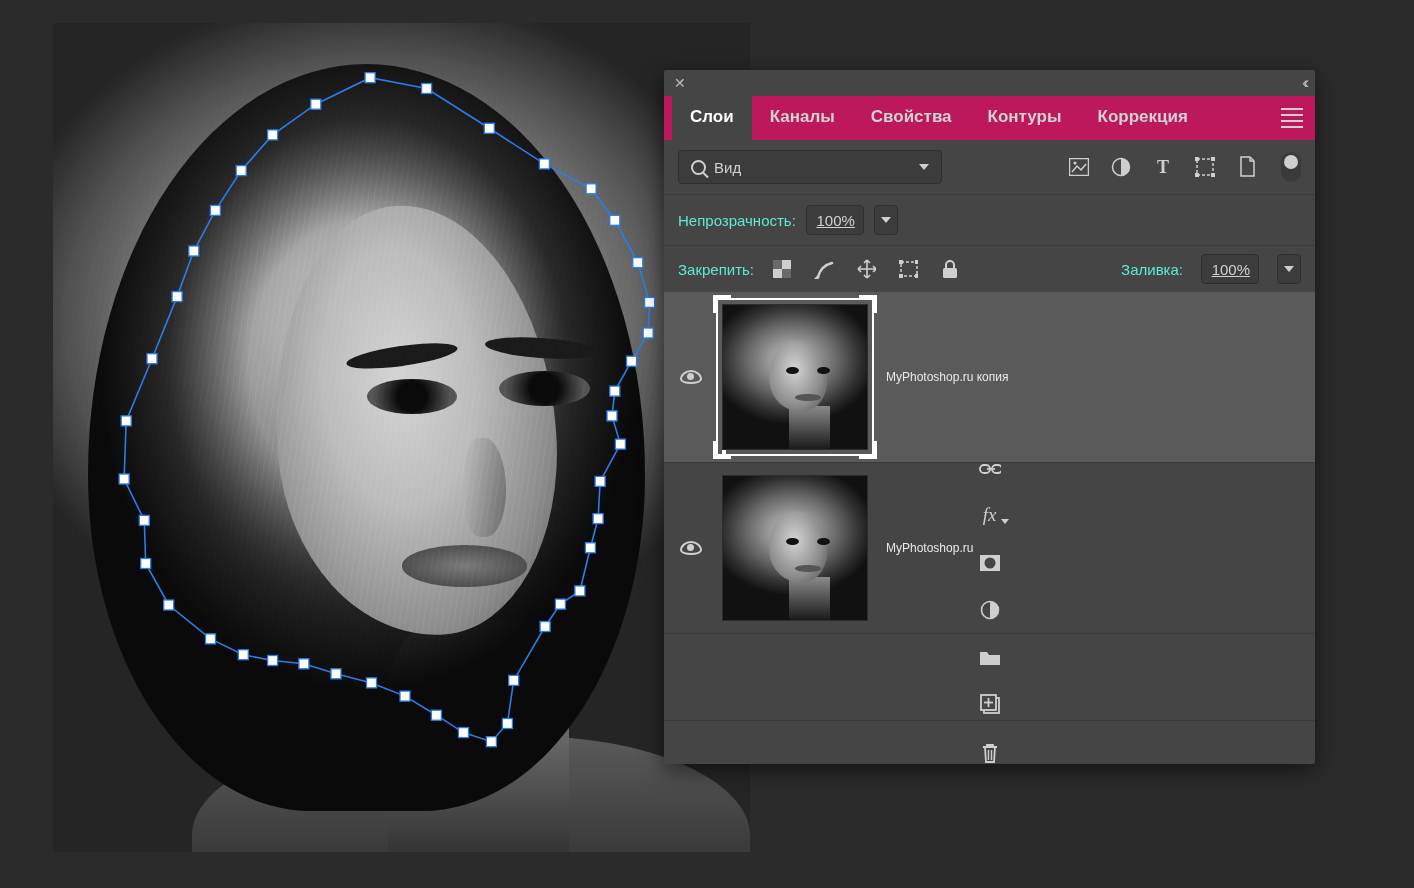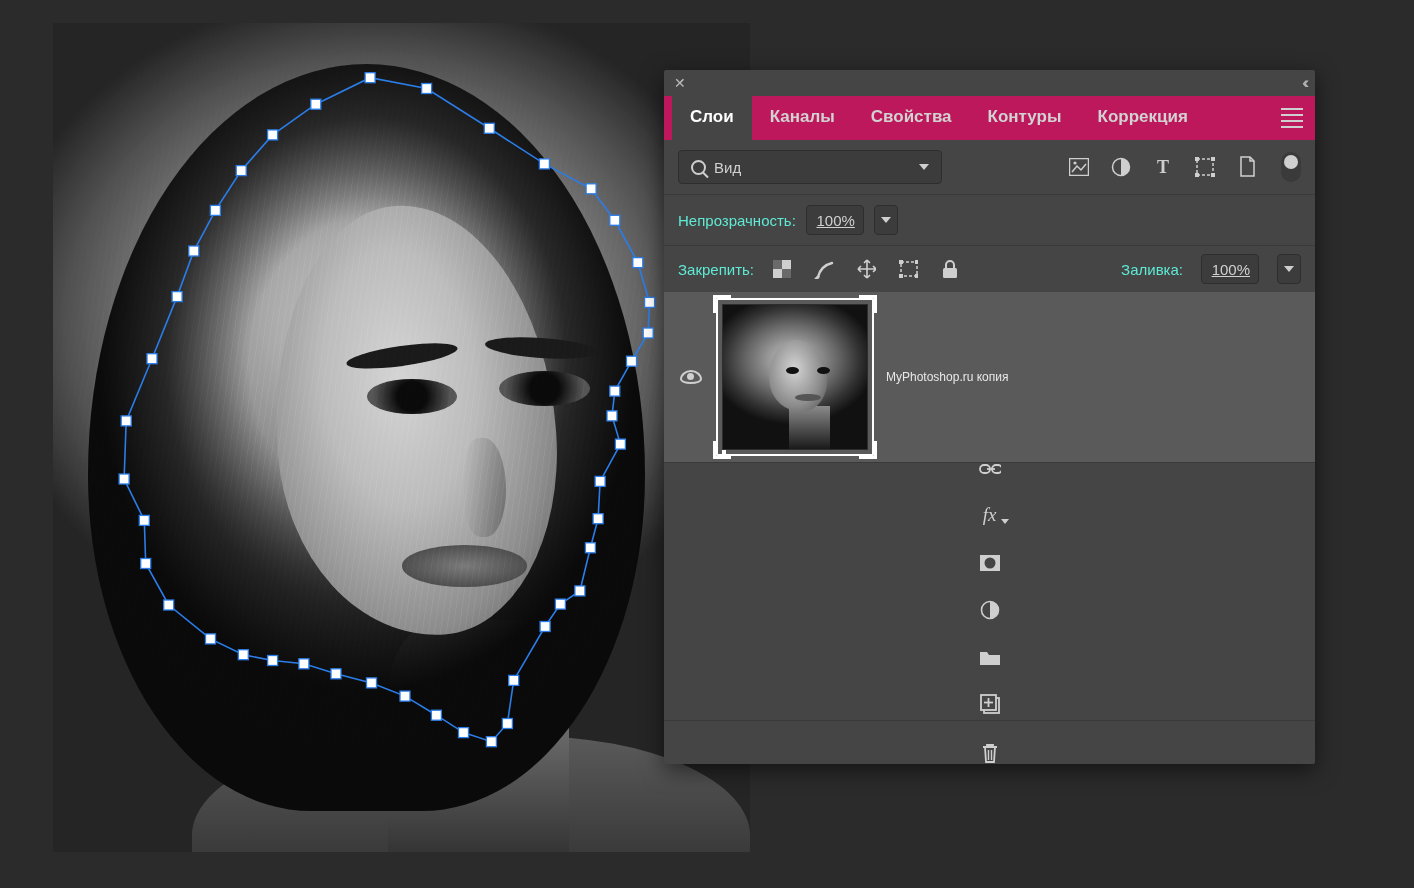--- a/index.html
+++ b/index.html
@@ -370,20 +370,35 @@
           <div class="thumb">
             <div class="tphoto"></div>
             <div class="tneck"></div>
             <div class="tface"></div>
             <div class="teyes"></div>
             <div class="tlips"></div>
           </div>
         </div>
         <span class="layer-name">MyPhotoshop.ru копия</span>
       </div>
+      <div class="layer">
+        <div class="vis">
+          <span class="eye-ico"></span>
+        </div>
+        <div class="thumb-wrap">
+          <div class="thumb">
+            <div class="tphoto"></div>
+            <div class="tneck"></div>
+            <div class="tface"></div>
+            <div class="teyes"></div>
+            <div class="tlips"></div>
+          </div>
+        </div>
+        <span class="layer-name">MyPhotoshop.ru</span>
+      </div>
     </div>
 
   <div class="panel-footer">
     <span class="fico">
       <svg width="24" height="14">
           <rect x="1" y="3" width="10" height="8" rx="4" fill="none" stroke="#cfcfcf" stroke-width="1.8"></rect>
           <rect x="13" y="3" width="10" height="8" rx="4" fill="none" stroke="#cfcfcf" stroke-width="1.8"></rect>
           <line x1="8" y1="7" x2="16" y2="7" stroke="#cfcfcf" stroke-width="1.8"></line>
         </svg>
     </span>

